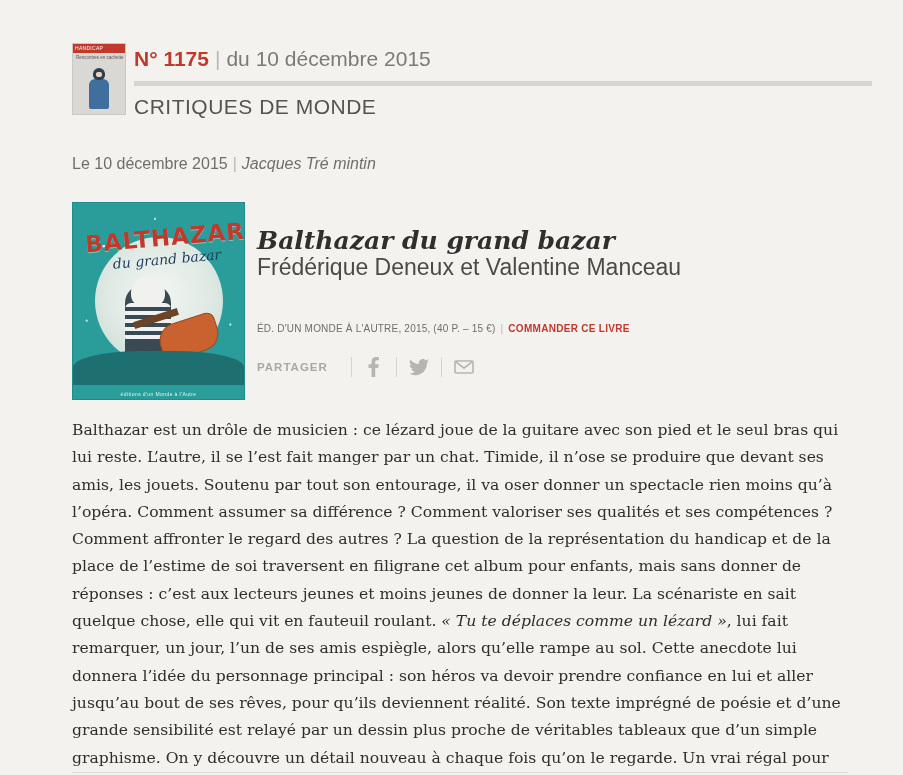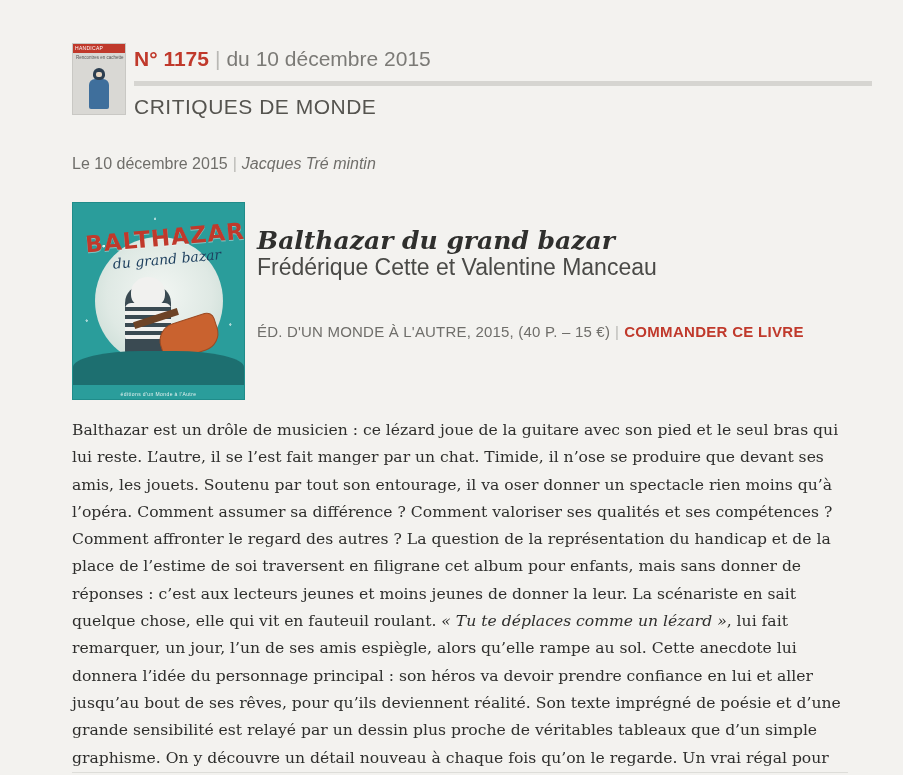--- a/index.html
+++ b/index.html
@@ -304,21 +304,21 @@
     position: absolute;
     left: 257px;
     top: 245px;
     font-size: 23px;
     color: #4a4a47;
   }
   .book-ed {
     position: absolute;
     left: 257px;
     top: 314px;
-    font-size: 15px;
+    font-size: 10px;
     color: #6f6e6a;
     letter-spacing: .2px;
     text-align: right;
   }
   .book-ed .ed-sep {
     color: #b9b8b4;
     padding: 0 5px;
   }
   .order-link {
     color: #c0392b;
@@ -422,23 +422,45 @@
     <div class="stripes"></div>
     <div class="lizard-head"></div>
     <div class="neck"></div>
     <div class="guitar"></div>
     <div class="ground"></div>
     <div class="footer-strip"></div>
     <div class="pub">éditions d'un Monde à l'Autre</div>
   </div>
 
   <h1 class="book-title">Balthazar du grand bazar</h1>
-  <div class="book-authors">Frédérique Cette et Valentine Manceau</div>
+  <div class="book-authors">Frédérique Deneux et Valentine Manceau</div>
 
   <div class="book-ed">
     <span>ÉD. D'UN MONDE À L'AUTRE, 2015, (40 P. – 15 €)</span><span class="ed-sep">|</span><a class="order-link" href="#">COMMANDER CE LIVRE</a>
   </div>
 
+  <div class="share">
+    <span class="share-label">PARTAGER</span>
+    <span class="divider"></span>
+    <span class="share-icon">
+      <svg width="11" height="20" viewBox="0 0 11 20" fill="currentColor">
+          <path d="M7.2 20V10.9h3.05l.46-3.55H7.2V5.08c0-1.03.28-1.73 1.76-1.73h1.88V.14C10.51.1 9.4 0 8.1 0 5.4 0 3.55 1.65 3.55 4.68v2.67H.5v3.55h3.05V20z"></path>
+        </svg>
+    </span>
+    <span class="divider"></span>
+    <span class="share-icon">
+      <svg width="20" height="17" viewBox="0 0 20 17" fill="currentColor">
+          <path d="M20 2.01a8.1 8.1 0 0 1-2.36.65A4.1 4.1 0 0 0 19.44.31a8.2 8.2 0 0 1-2.6 1A4.1 4.1 0 0 0 9.85 5a11.63 11.63 0 0 1-8.45-4.3 4.1 4.1 0 0 0 1.27 5.48A4.06 4.06 0 0 1 .8 5.67v.05a4.1 4.1 0 0 0 3.29 4.02 4.1 4.1 0 0 1-1.85.07 4.1 4.1 0 0 0 3.83 2.85A8.23 8.23 0 0 1 0 14.36a11.6 11.6 0 0 0 6.29 1.85c7.55 0 11.68-6.26 11.68-11.69l-.01-.53A8.3 8.3 0 0 0 20 2.01z"></path>
+        </svg>
+    </span>
+    <span class="divider"></span>
+    <span class="share-icon">
+      <svg width="20" height="14" viewBox="0 0 20 14" fill="none" stroke="currentColor" stroke-width="1.6">
+          <rect x="1" y="1" width="18" height="12" rx="1"></rect>
+          <path d="M1.6 1.7 10 8.2l8.4-6.5"></path>
+        </svg>
+    </span>
+  </div>
 
   <div class="body-text"><span>Balthazar est un drôle de musicien : ce lézard joue de la guitare avec son pied et le seul bras qui lui reste. L’autre, il se l’est fait manger par un chat. Timide, il n’ose se produire que devant ses amis, les jouets. Soutenu par tout son entourage, il va oser donner un spectacle rien moins qu’à l’opéra. Comment assumer sa différence ? Comment valoriser ses qualités et ses compétences ? Comment affronter le regard des autres ? La question de la représentation du handicap et de la place de l’estime de soi traversent en filigrane cet album pour enfants, mais sans donner de réponses : c’est aux lecteurs jeunes et moins jeunes de donner la leur. La scénariste en sait quelque chose, elle qui vit en fauteuil roulant. </span><em>« Tu te déplaces comme un lézard »</em><span>, lui fait remarquer, un jour, l’un de ses amis espiègle, alors qu’elle rampe au sol. Cette anecdote lui donnera l’idée du personnage principal : son héros va devoir prendre confiance en lui et aller jusqu’au bout de ses rêves, pour qu’ils deviennent réalité. Son texte imprégné de poésie et d’une grande sensibilité est relayé par un dessin plus proche de véritables tableaux que d’un simple graphisme. On y découvre un détail nouveau à chaque fois qu’on le regarde. Un vrai régal pour les yeux, des mots qui chantent aux oreilles, une histoire qui pense la différence : voilà un conte qui ravit, tout en ouvrant l’esprit.</span></div>
 
   <div class="bottom-rule"></div>
 </div>
 
 </body></html>

